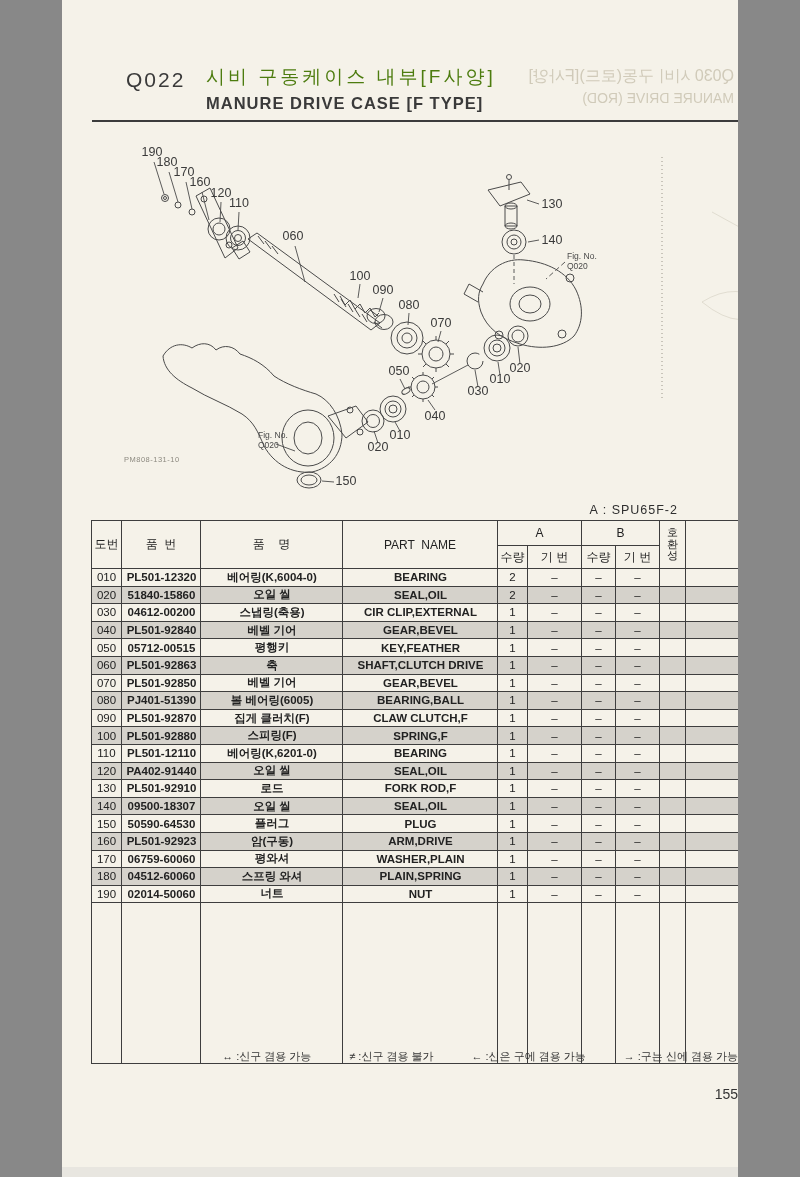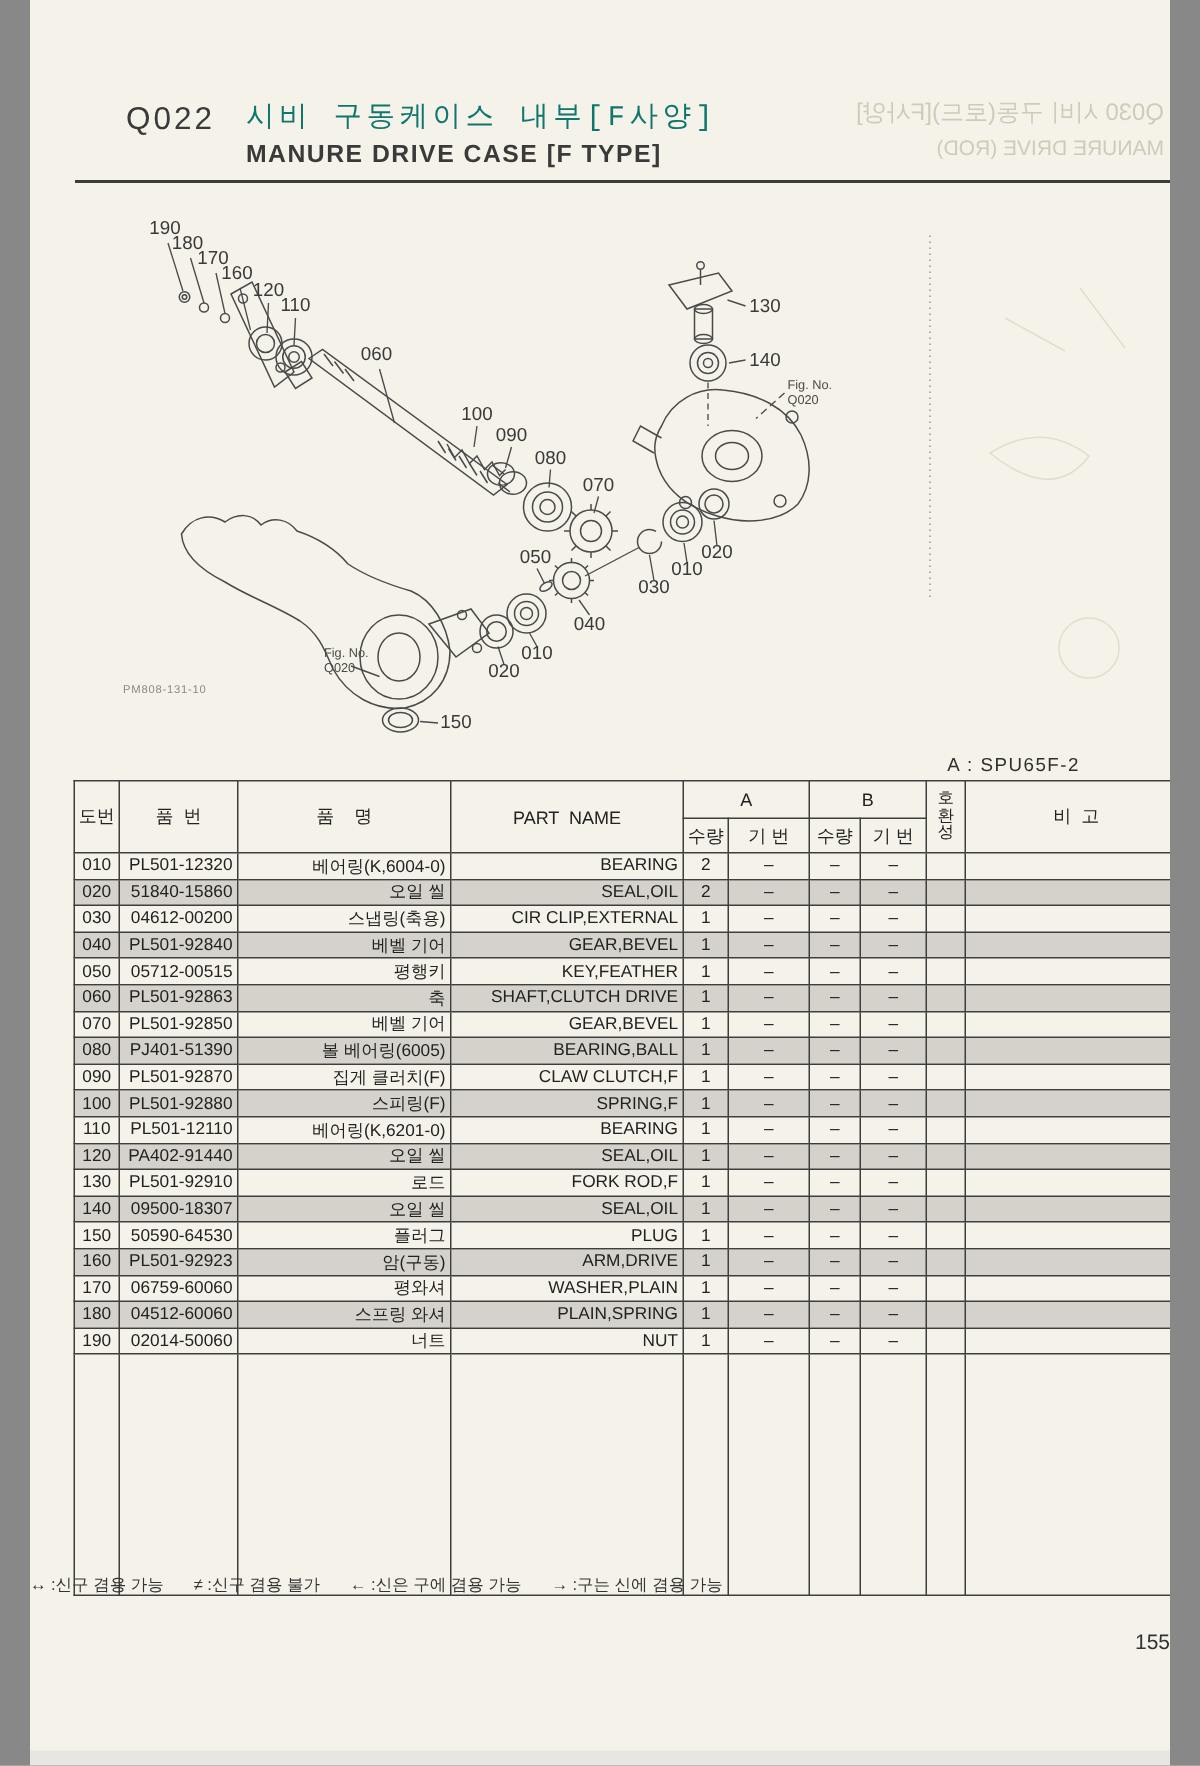--- a/index.html
+++ b/index.html
@@ -1,20 +1,20 @@
 <!DOCTYPE html>
 <html><head>
 <meta charset="utf-8">
 <style>
   html,body{margin:0;padding:0;background:#888;}
-  .page{position:relative;width:760px;height:1177px;background:#f5f2e9;
+  .page{position:relative;width:676px;height:1177px;background:#f5f2e9;
         font-family:"Liberation Sans",sans-serif;color:#333;overflow:hidden;margin:0 auto;}
   
   .hdr-code{position:absolute;left:64px;top:68px;font-size:21px;letter-spacing:2px;color:#3a3a3a;}
-  .hdr-kr{position:absolute;left:144px;top:64px;font-size:19px;letter-spacing:3px;color:#0f766e;font-family:Liberation Mono, monospace;}
+  .hdr-kr{position:absolute;left:144px;top:64px;font-size:19px;letter-spacing:3px;color:#4d7c0f;}
   .hdr-en{position:absolute;left:144px;top:94px;font-size:16.5px;letter-spacing:1px;color:#3a3a3a;font-weight:bold;}
   .hdr-rule{position:absolute;left:30px;top:120px;width:741px;border-top:2px solid #3c3c3c;}
   .ghost{position:absolute;right:4px;top:64px;width:300px;transform:scaleX(-1);
          color:rgba(158,148,118,.42);filter:blur(.5px);font-size:16px;line-height:1.5;text-align:left;}
   .ghost .g2{font-size:14px;}
   
   .diag{position:absolute;left:0;top:132px;}
   .co{font-size:12.5px;fill:#3a3a3a;text-anchor:middle;font-family:"Liberation Sans",sans-serif;}
   .fig{font-size:8.5px;fill:#4a4a4a;font-family:"Liberation Sans",sans-serif;}
   .code{font-size:7.5px;fill:#8d8a80;letter-spacing:.5px;font-family:"Liberation Sans",sans-serif;}
@@ -25,25 +25,25 @@
   .model-note{position:absolute;right:60px;top:503px;font-size:12.5px;color:#2f2f2f;letter-spacing:1px;text-align:center;}
   .tblwrap{position:absolute;left:29px;top:520px;}
   table{border-collapse:collapse;table-layout:fixed;width:742px;font-size:11.5px;color:#222;}
   th,td{border:1px solid #3e3e3e;overflow:hidden;white-space:nowrap;padding:0 3px;}
   thead th{font-weight:normal;font-size:12px;white-space:pre;text-align:center;padding:0;}
   thead tr:first-child th{height:24px;}
   thead tr:last-child th{height:22px;}
   th.vert{white-space:normal;word-break:break-all;line-height:1.08;font-size:11px;padding:0 6px;}
   tbody td{height:16.6px;}
   td.c{text-align:center;}
-  td.l{text-align:right;padding-left:4px;}
+  td.l{text-align:center;padding-left:4px;font-weight:bold;}
   tr.alt td{background:#d5d2cb;}
   tr.filler td{height:160px;background:none;}
   
-  .legend{position:absolute;left:0;top:1049px;width:100%;display:flex;justify-content:flex-start;gap:20px;
+  .legend{position:absolute;left:0;top:1049px;width:100%;display:flex;justify-content:flex-end;gap:38px;
           font-size:11px;color:#333;}
   .legend .sym{margin-right:3px;}
   .pageno{position:absolute;left:0;top:1086px;width:100%;text-align:right;font-size:14px;color:#333;}
   .btm-strip{position:absolute;left:0;bottom:0;width:100%;height:10px;background:#e8e6e0;}
 </style>
 </head>
 <body>
 
 <div class="page">
 

